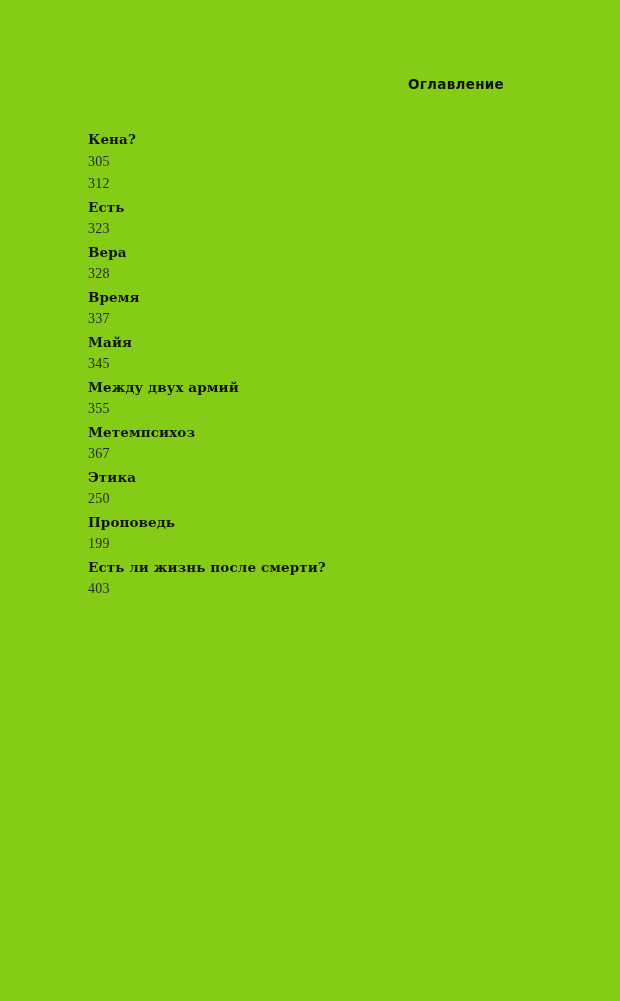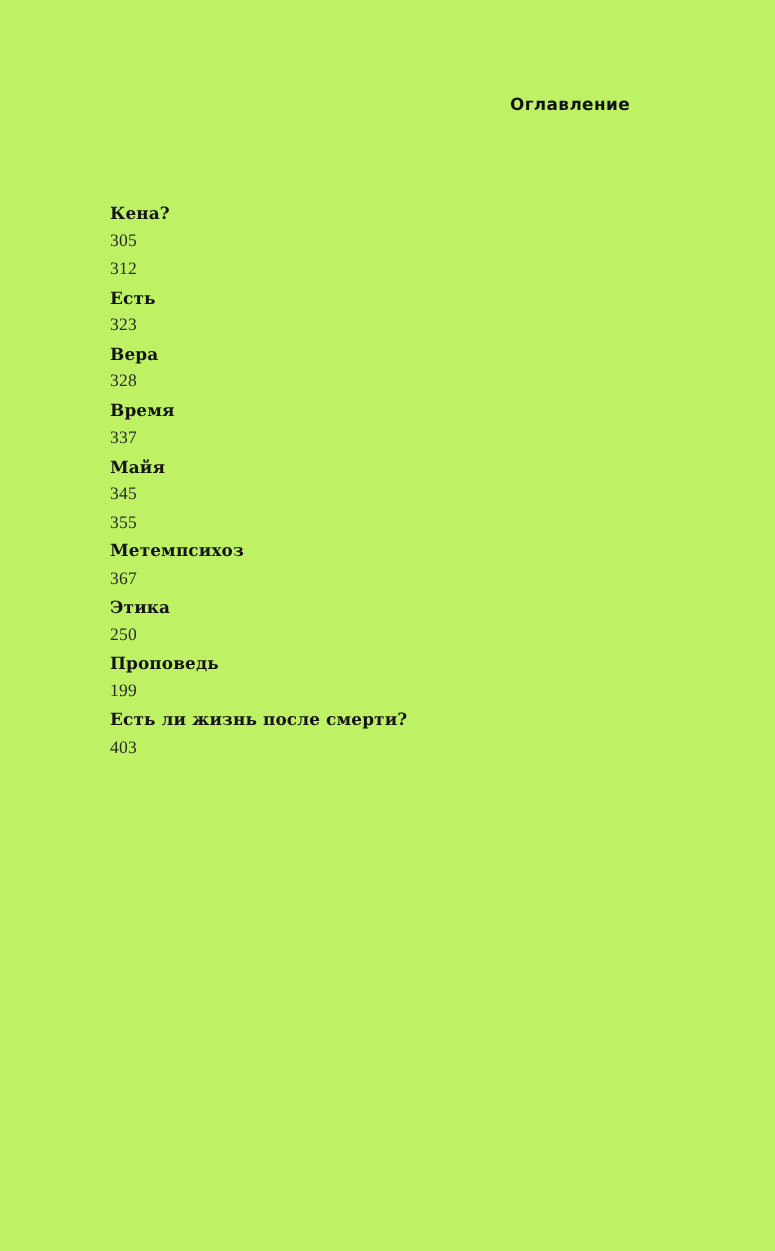--- a/index.html
+++ b/index.html
@@ -14,40 +14,39 @@
     font-family: "Liberation Serif", serif;
     color: #1a1a1a;
     overflow: hidden;
   }
   .page {
     position: absolute;
     top: 0;
     left: 0;
     width: 620px;
     height: 1001px;
-    background: #bef264;
+    background: #84cc16;
   }
   .running-head {
     position: absolute;
     top: 76px;
     left: 0;
     right: 116px;
     text-align: right;
     font-family: "DejaVu Sans", sans-serif;
     font-weight: bold;
     font-size: 13.5px;
     letter-spacing: 0.3px;
     color: #111111;
   }
   .toc {
     position: absolute;
     top: 128px;
     left: 88px;
     right: 60px;
-    margin-top: 32px;
   }
   .toc-entry {
     margin: 0 0 0 0;
   }
   .toc-title {
     font-family: "DejaVu Serif", serif;
     font-weight: bold;
     font-size: 13.5px;
     line-height: 22.5px;
     color: #141414;
@@ -94,20 +93,21 @@
       <div class="toc-title">Время</div>
       <div class="toc-page">337</div>
     </div>
 
     <div class="toc-entry">
       <div class="toc-title">Майя</div>
       <div class="toc-page">345</div>
     </div>
 
     <div class="toc-entry">
+      <div class="toc-title">Между двух армий</div>
       <div class="toc-page">355</div>
     </div>
 
     <div class="toc-entry">
       <div class="toc-title">Метемпсихоз</div>
       <div class="toc-page">367</div>
     </div>
 
     <div class="toc-entry">
       <div class="toc-title">Этика</div>

